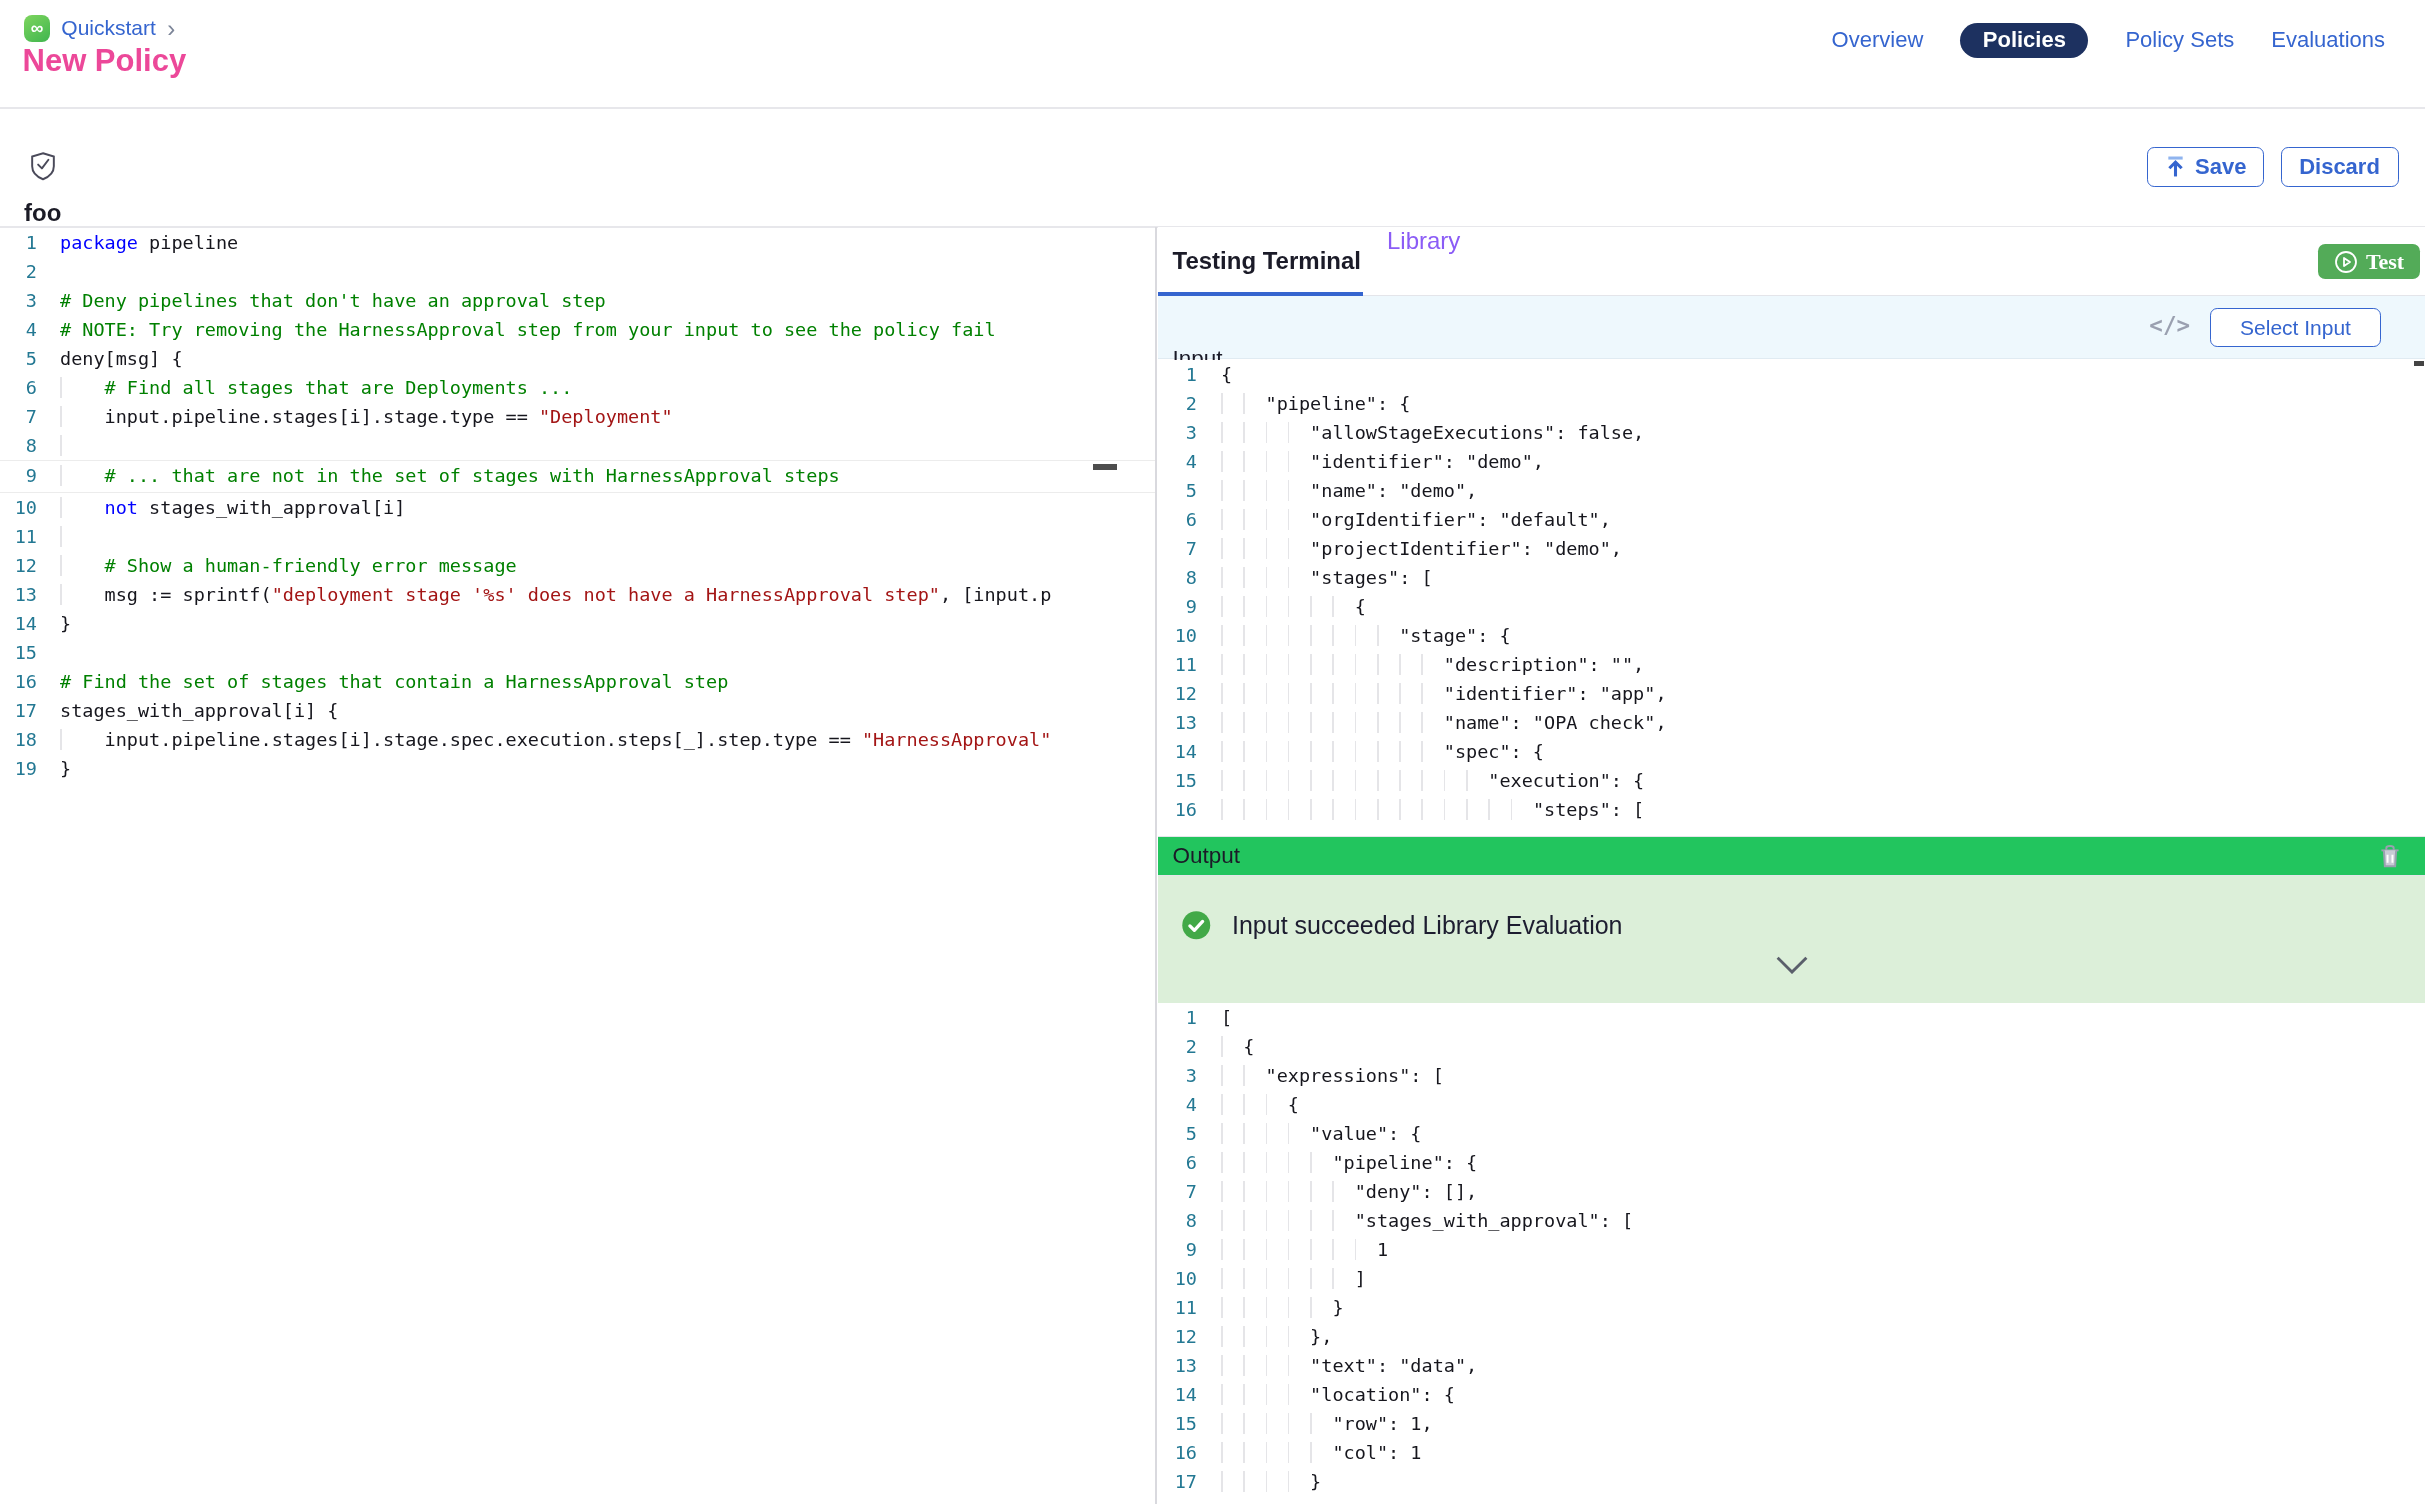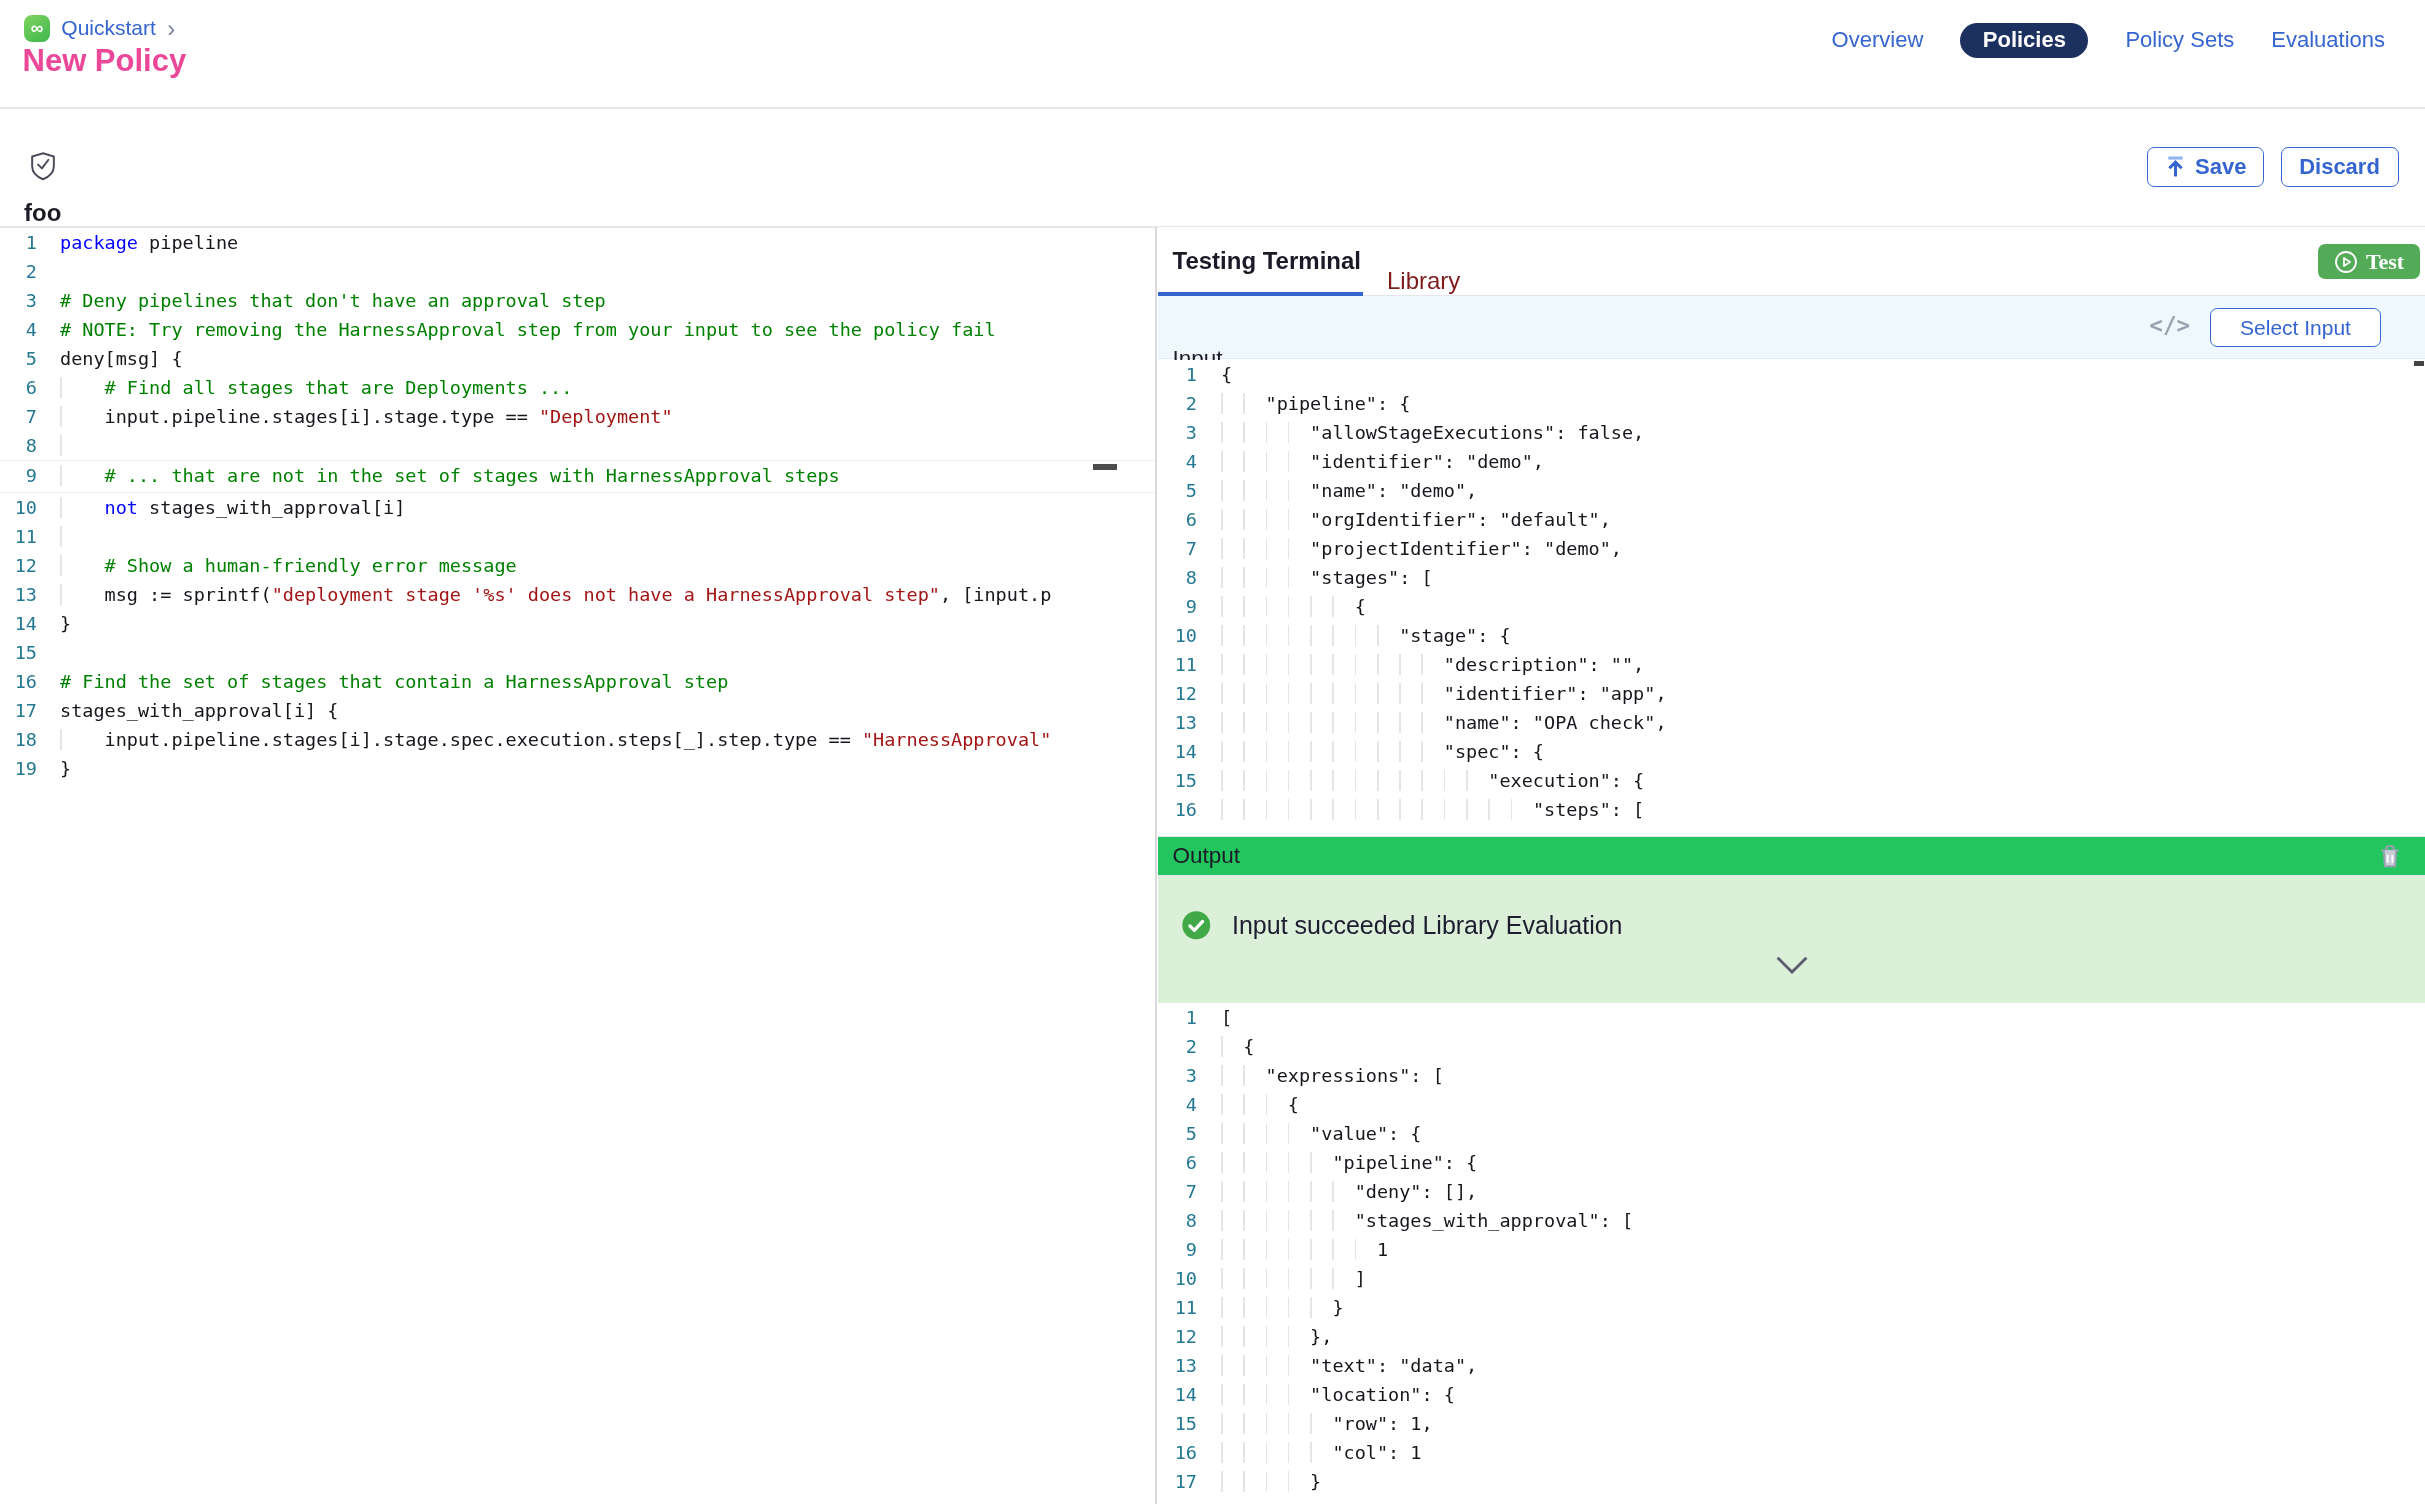--- a/index.html
+++ b/index.html
@@ -63,21 +63,21 @@
   #input-overview-dash { left:2414px; top:361px; width:10.4px; height:4.8px; background:#444; }
   #panel-vdiv { left:1155px; top:227px; width:1.6px; height:1278px; background:#d9d9de; }
 
   
   #rp-tabs { left:1158px; top:227px; width:1267px; height:69px; background:#fff;
      border-bottom:1.6px solid #e4e5ea; }
   #rp-tab-testing { position:absolute; left:14.5px; top:0; height:68px; width:191px;
      display:flex; align-items:center; font-size:24px; font-weight:700; color:#1b1b28; cursor:pointer;text-align:right; }
   #rp-tab-underline { position:absolute; left:0; top:65px; width:205px; height:4px; background:#3565cf; }
   #rp-tab-library { position:absolute; left:229px; top:0; height:68px; display:flex;
-     align-items:flex-end; font-size:24px; color:#7f1d1d; cursor:pointer; }
+     align-items:flex-start; font-size:24px; color:#8b5cf6; cursor:pointer; }
   #test-btn { position:absolute; right:4.8px; top:17px; height:35px; padding:0 16px;
      background:#53ab58; border:none; border-radius:7.2px; color:#fff; font-size:22px;
      font-weight:600; display:flex; align-items:center; gap:8px; cursor:pointer;
      font-family:Liberation Serif, serif; }
 
   #input-bar { left:1158px; top:296px; width:1267px; height:63px; background:#eef8fd;
      border-bottom:1.6px solid #e0ebf2; }
   #input-label { position:absolute; left:14.5px; top:0; height:61px; display:flex;
      align-items:center; font-size:22.5px; color:#1b1b28;margin-top:32px; }
   #code-icon { position:absolute; right:235px; top:16px; color:#9aa0b0; font-size:22.5px;

